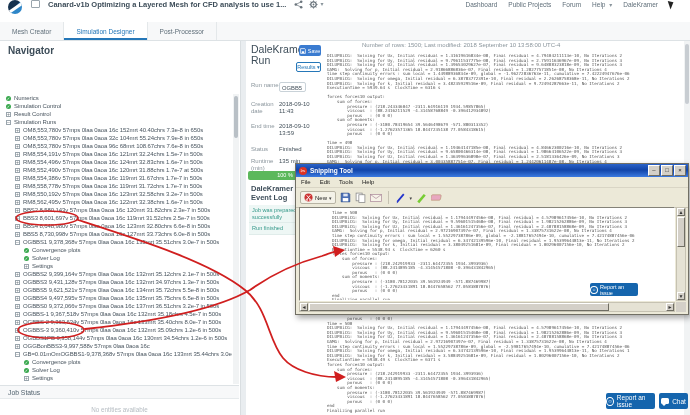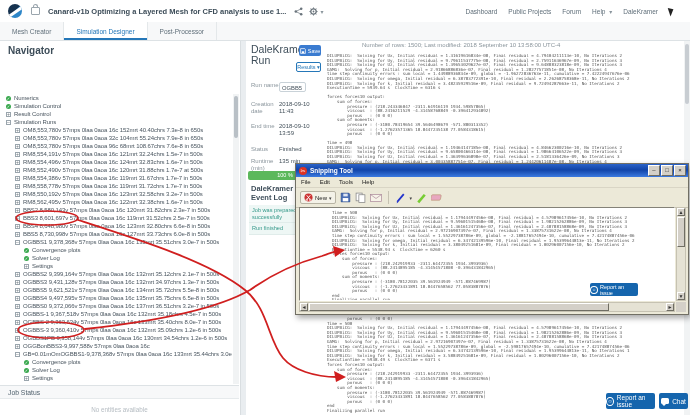--- a/index.html
+++ b/index.html
@@ -1,19 +1,19 @@
 <!DOCTYPE html>
 <html><head>
 <meta charset="utf-8">
 <style>
   html,body{margin:0;padding:0;}
   body{width:690px;height:415px;position:relative;overflow:hidden;background:#e9edf0;
        font-family:"Liberation Sans",sans-serif;-webkit-font-smoothing:antialiased;}
   
-  .hdr{position:absolute;left:0;top:0;width:690px;height:22px;background:#fff;border-bottom:1px solid #e2e6e9;display:flex;align-items:center;z-index:2;}
+  .hdr{position:absolute;left:0;top:0;width:690px;height:22px;background:#fff;border-bottom:1px solid #e2e6e9;display:flex;align-items:flex-start;z-index:2;}
   .logo{width:14px;height:14px;border-radius:50%;margin-left:8px;background:linear-gradient(135deg,#16324f 48%,#2e86c8 52%);position:relative;overflow:hidden;flex:0 0 auto;}
   .logo:after{content:"";position:absolute;left:-2px;top:6px;width:20px;height:3px;background:#fff;transform:rotate(-35deg);}
   .lock{width:7px;height:6px;border:1px solid #9aa5ad;border-radius:1px;margin-left:9px;position:relative;flex:0 0 auto;}
   .lock:before{content:"";position:absolute;left:1px;top:-4px;width:3px;height:3px;border:1px solid #9aa5ad;border-bottom:none;border-radius:3px 3px 0 0;}
   .proj-title{font-size:7.5px;font-weight:bold;color:#3d4d59;margin-left:8px;white-space:nowrap;}
   .share-ic{margin-left:8px;width:9px;height:9px;flex:0 0 auto;}
   .gear-ic{margin-left:6px;width:9px;height:9px;flex:0 0 auto;}
   .caret{font-size:6px;color:#8a959c;margin-left:2px;}
   .hdr-links{margin-left:auto;display:flex;align-items:center;gap:11px;margin-right:16px;}
   .hdr-link{font-size:6.5px;color:#5f6e79;white-space:nowrap;}

